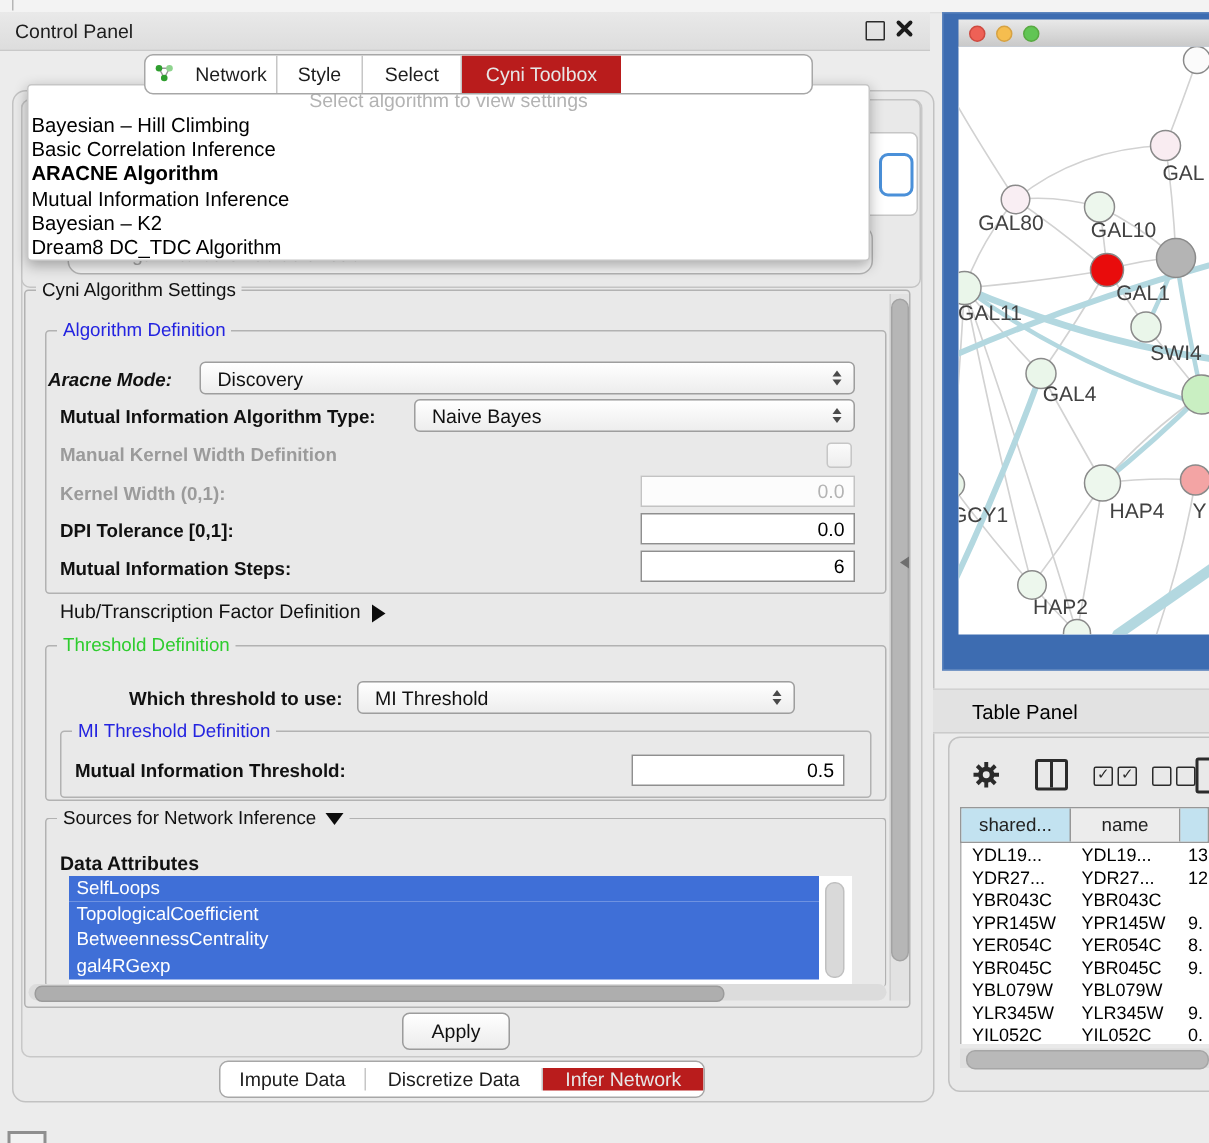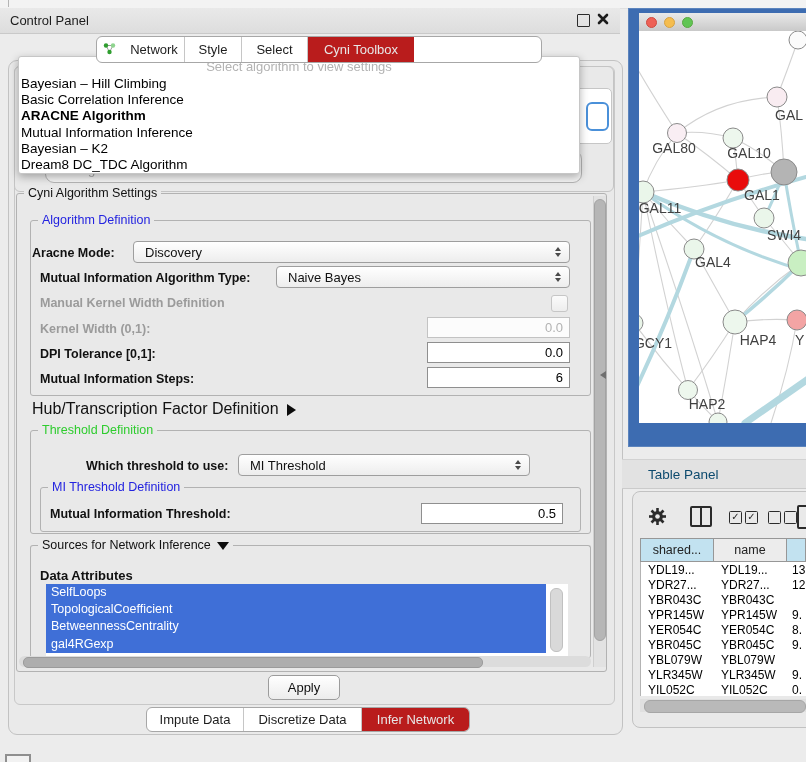--- a/index.html
+++ b/index.html
@@ -21,21 +21,21 @@
   #left-inner{left:14px;top:66px;width:599px;height:637px;background:#e9e9e9;border:1px solid #c8c8c8;border-radius:6px;}
   #inference-box{left:14px;top:66px;width:598px;height:124px;background:#e9e9e9;border:1px solid #c4c4c4;border-radius:6px;}
   #search-box{left:560px;top:88px;width:50px;height:54px;background:#fff;border:1px solid #c6c6c6;border-radius:5px;}
   #search-blue{left:586px;top:102px;width:19px;height:25px;border:2px solid #4a90d9;border-radius:6px;background:#fff;}
   #bg-combo{left:45px;top:150px;width:535px;height:31px;background:#f4f4f4;border:1px solid #b4b4b4;border-radius:9px;overflow:hidden;}
   #bg-combo span{position:absolute;left:42px;top:11px;font-size:13px;color:#a9a9a9;}
 
   
   .segbar{display:flex;background:#fff;border:1px solid #a7a7a7;border-radius:6px;overflow:hidden;z-index:60;}
   #top-tabs{left:96px;top:36px;width:444px;height:25px;}
-  #bottom-tabs{left:146px;top:707px;width:322px;height:23px;}
+  #bottom-tabs{left:146px;top:707px;width:322px;height:23px;align-items:center;}
   .seg{display:flex;align-items:center;justify-content:center;font-size:13px;color:#1d1d1d;
        border-right:1px solid #c6c6c6;box-sizing:border-box;gap:14px;}
   .seg:last-child{border-right:none;}
   .seg.selected{background:#b91c1c;color:#e7e7e7;border-color:#707070;}
   #top-tabs .seg:nth-child(1){width:88px;}
   #top-tabs .seg:nth-child(2){width:57px;}
   #top-tabs .seg:nth-child(3){width:66px;}
   #top-tabs .seg:nth-child(4){width:106px;}
   #top-tabs .seg:nth-child(5){width:127px;}
   #bottom-tabs .seg:nth-child(1){width:97px;}
@@ -99,21 +99,21 @@
   #light-yellow{left:664px;background:#f5bd4f;border:1px solid #d6a243;}
   #light-green{left:682px;background:#61c554;border:1px solid #58a942;}
   #net-canvas{left:639px;top:31px;width:167px;height:392px;background:#fff;overflow:hidden;}
 
   #splitter-arrow{left:600px;top:371px;width:0;height:0;border-top:4px solid transparent;
                   border-bottom:4px solid transparent;border-right:6px solid #6f6f6f;}
 
   
   #tp-header{left:622px;top:459px;width:184px;height:28px;background:#e2e2e2;border-top:1px solid #d2d2d2;
              border-bottom:1px solid #cbcbcb;display:flex;align-items:center;}
-  #tp-title{font-size:13.5px;color:#0c4a6e;margin-left:26px;}
+  #tp-title{font-size:13.5px;color:#000000;margin-left:26px;}
   #tp-box{left:632px;top:491px;width:182px;height:235px;background:#e9e9e9;border:1px solid #c2c2c2;border-radius:8px;}
   #tb-gear{left:648px;top:507px;width:19px;height:19px;}
   #tb-split{left:690px;top:506px;width:18px;height:17px;border:2px solid #2b2b2b;border-radius:2px;}
   #tb-split::after{content:"";position:absolute;left:8px;top:0;width:2px;height:17px;background:#2b2b2b;}
   .cb{position:absolute;width:11px;height:11px;border:1.5px solid #2b2b2b;border-radius:1.5px;
       font-size:10px;line-height:10px;text-align:center;color:#2b2b2b;}
   #tb-doc{left:797px;top:505px;width:15px;height:20px;border:2px solid #2b2b2b;border-radius:2px;background:#e9e9e9;}
 
   #tbl{left:640px;top:538px;width:166px;}
   #tbl-head{display:flex;height:24px;border:1px solid #979797;box-sizing:border-box;}
@@ -192,21 +192,21 @@
       </div>
   </div>
 
   <div id="cyni-group" class="group abs">
     <span class="gtitle">Cyni Algorithm Settings</span>
   </div>
 
   <div id="alg-group" class="group abs">
     <span class="gtitle blue">Algorithm Definition</span>
   </div>
-  <span class="flabel abs" style="left:32px;top:246px;">Aracne Mode:</span>
+  <span class="flabel abs" style="left:32px;top:246px;font-style:italic;">Aracne Mode:</span>
   <div class="combo abs" style="left:133px;top:241px;width:437px;height:22px;">
     <span class="cv">Discovery</span>
     <span class="spin">
         <span class="up"></span>
         <span class="dn"></span>
       </span>
   </div>
   <span class="flabel abs" style="left:40px;top:271px;">Mutual Information Algorithm Type:</span>
   <div class="combo abs" style="left:276px;top:266px;width:294px;height:22px;">
     <span class="cv">Naive Bayes</span>
@@ -223,21 +223,21 @@
   </div>
   <span class="flabel abs" style="left:40px;top:347px;">DPI Tolerance [0,1]:</span>
   <div class="tfield abs" style="left:427px;top:342px;width:143px;height:21px;">
     <span>0.0</span>
   </div>
   <span class="flabel abs" style="left:40px;top:372px;">Mutual Information Steps:</span>
   <div class="tfield abs" style="left:427px;top:367px;width:143px;height:21px;">
     <span>6</span>
   </div>
 
-  <span class="abs" style="left:32px;top:400px;font-size:16px;">
+  <span class="abs" style="left:40px;top:400px;font-size:13px;">
     <span>Hub/Transcription Factor Definition</span><span class="arrow-right"></span>
   </span>
 
   <div id="thr-group" class="group abs">
     <span class="gtitle green">Threshold Definition</span>
   </div>
   <span class="flabel abs" style="left:86px;top:459px;">Which threshold to use:</span>
   <div class="combo abs" style="left:238px;top:454px;width:292px;height:22px;">
     <span class="cv">MI Threshold</span>
     <span class="spin">

